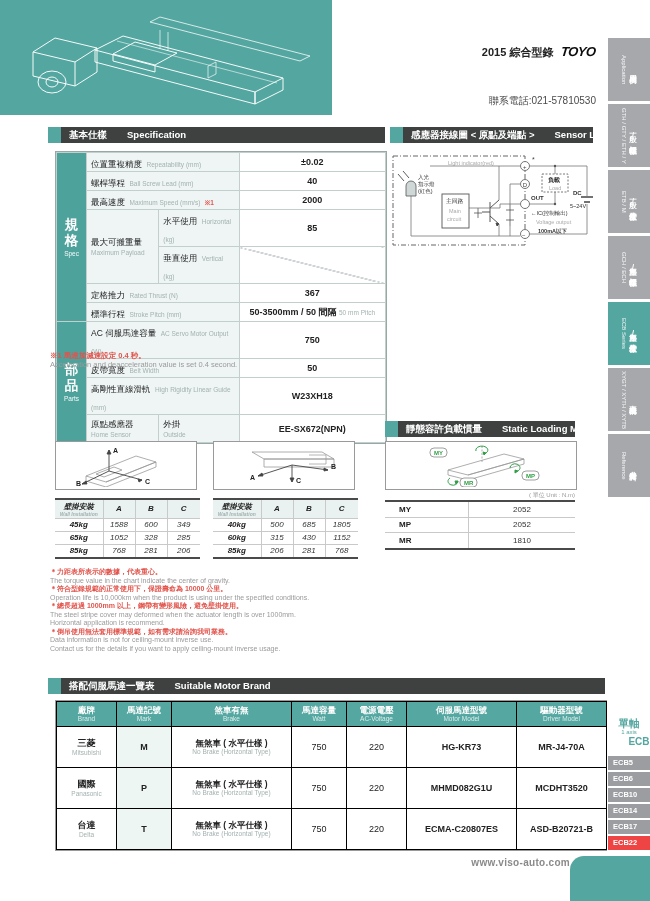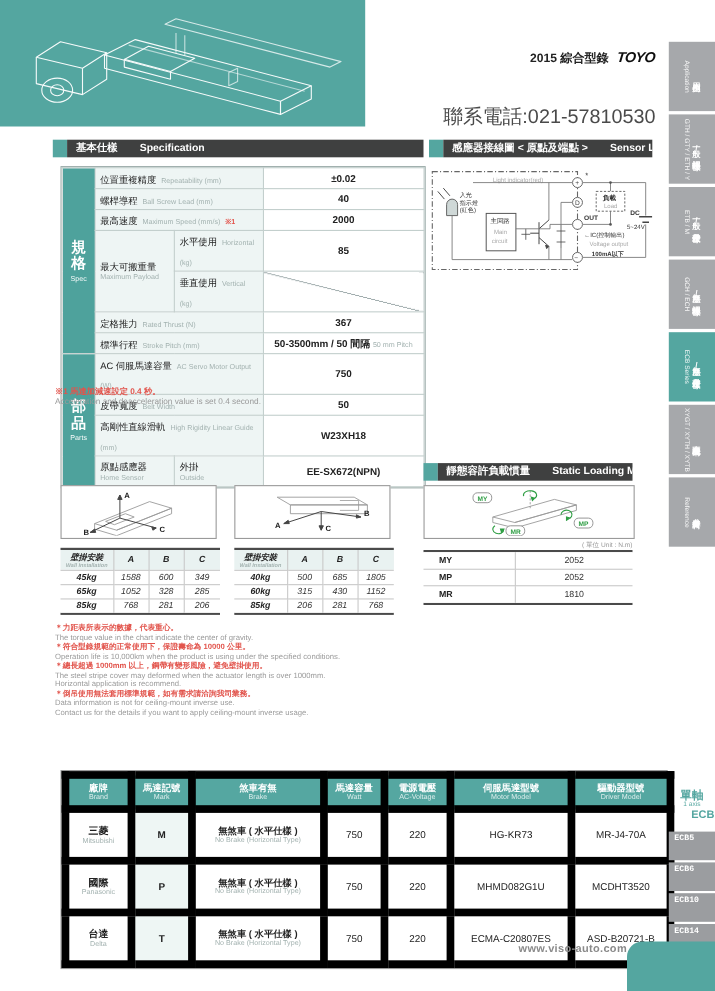--- a/index.html
+++ b/index.html
@@ -4,21 +4,21 @@
 <style>
   html,body{margin:0;padding:0;background:#fff;}
   body{font-family:"Liberation Sans",sans-serif;-webkit-font-smoothing:antialiased;}
   .page{position:relative;width:650px;height:901px;background:#fff;overflow:hidden;}
 
   
   .hero{position:absolute;left:0;top:0;width:332px;height:115px;background:#54a6a0;}
   .brand-line{position:absolute;left:400px;top:44px;width:196px;display:flex;justify-content:flex-end;align-items:baseline;gap:8px;}
   .catalog-edition{font-size:11px;font-weight:bold;color:#222;}
   .logo{font-size:13px;font-weight:bold;font-style:italic;color:#0d0d0d;letter-spacing:-0.5px;transform:skewX(-6deg);}
-  .phone{position:absolute;left:380px;top:94px;width:216px;text-align:right;font-size:18px;color:#4a4a4a;}
+  .phone{position:absolute;left:380px;top:94px;width:216px;text-align:right;font-size:10px;color:#4a4a4a;}
 
   
   .side-tabs{position:absolute;right:0;top:38px;width:42px;display:flex;flex-direction:column;gap:3px;}
   .side-tab{height:63px;background:#a6a8ab;color:#fff;display:flex;align-items:center;justify-content:center;overflow:hidden;}
   .side-tab.active{background:#54a6a0;}
   .side-tab-inner{writing-mode:vertical-rl;max-height:60px;text-align:center;}
   .stz{display:block;text-orientation:upright;font-size:7.5px;letter-spacing:0.5px;font-weight:bold;}
   .ste{display:block;font-size:6px;opacity:.9;margin-right:1px;}
 
   
@@ -70,39 +70,39 @@
   .sm-unit{position:absolute;left:385px;top:491px;width:190px;text-align:right;font-size:6px;color:#999;}
   .sm-wrap{position:absolute;left:385px;top:500px;width:190px;border-top:2px solid #4a4a4a;border-bottom:2px solid #4a4a4a;}
   .sm-table{width:190px;border:hidden;}
   .sm-table td{border:1px solid #c9c9c9;height:12.5px;font-size:8px;background:#fff;}
   .sm-table td.k{width:68px;font-weight:bold;color:#222;padding-left:14px;}
   .sm-table td.v{text-align:center;color:#333;}
 
   
   .mt-wrap{position:absolute;left:55px;top:700px;width:550px;border:1px solid #9a9a9a;}
   .mt{width:550px;}
-  .mt th,.mt td{border:7px solid #000000;text-align:center;vertical-align:middle;padding:0;}
+  .mt th,.mt td{border:1px solid #000000;text-align:center;vertical-align:middle;padding:0;}
   .mt th{background:#55a7a1;height:24px;font-weight:normal;}
   .mt th .zh{display:block;color:#fff;font-size:8.5px;font-weight:bold;line-height:10px;}
   .mt th .en{display:block;color:rgba(255,255,255,.8);font-size:6.5px;line-height:8px;}
   .mt td{height:40px;background:#fff;font-size:9px;color:#222;}
   .mt td.brand .zh{display:block;font-size:9px;font-weight:bold;color:#222;line-height:11px;}
   .mt td.brand .en{display:block;font-size:6.5px;color:#a3b2b0;line-height:8px;}
   .mt td.mark{background:#eef6f4;font-weight:bold;}
   .mt td.brake .zh{display:block;font-size:8.5px;font-weight:bold;color:#222;line-height:10px;}
   .mt td.brake .en{display:block;font-size:6.5px;color:#a3b2b0;line-height:8px;}
-  .mt td.model{font-weight:normal;margin-left:16px;}
+  .mt td.model{font-weight:bold;margin-left:16px;}
 
   
   .axis-title{position:absolute;right:0;top:718px;width:42px;text-align:center;color:#54a6a0;}
   .axis-title .t1{display:block;font-size:10.5px;font-weight:bold;line-height:11px;}
   .axis-title .t2{display:block;font-size:6px;line-height:7px;}
   .axis-title .t3{display:block;font-size:10px;font-weight:bold;line-height:11px;padding-left:20px;}
   .ecb-tabs{position:absolute;right:0;top:756px;width:42px;display:flex;flex-direction:column;gap:2px;}
-  .ecb-tab{height:26px;background:#9b9da0;color:#fff;font-size:7.5px;font-weight:bold;line-height:14px;padding-left:5px;font-family:Liberation Mono, monospace;}
+  .ecb-tab{height:14px;background:#9b9da0;color:#fff;font-size:7.5px;font-weight:bold;line-height:14px;padding-left:5px;}
   .ecb-tab.active{background:#ef4444;}
   .teal-corner{position:absolute;right:0;bottom:0;width:80px;height:45px;background:#54a6a0;border-top-left-radius:14px;}
   .footer-url{position:absolute;left:430px;top:857px;width:140px;text-align:right;font-size:10px;font-weight:bold;color:#8a8a8a;letter-spacing:.3px;}
 </style>
 </head>
 <body>
 
 <div class="page">
 
   <div class="hero">
@@ -510,20 +510,24 @@
             <td class="v">2052</td>
           </tr>
       <tr>
             <td class="k">MR</td>
             <td class="v">1810</td>
           </tr>
     </tbody>
       </table>
   </div>
 
+  <div class="sec" style="left:48px;top:678px;width:557px;">
+    <div class="sec-accent"></div>
+    <div class="sec-bar"><span>搭配伺服馬達一覽表</span><span class="en">Suitable Motor Brand</span></div>
+  </div>
 
   <div class="mt-wrap">
     <table class="mt">
       <colgroup>
           <col style="width:60px">
           <col style="width:55px">
           <col style="width:120px">
           <col style="width:55px">
           <col style="width:60px">
           <col style="width:110px">

